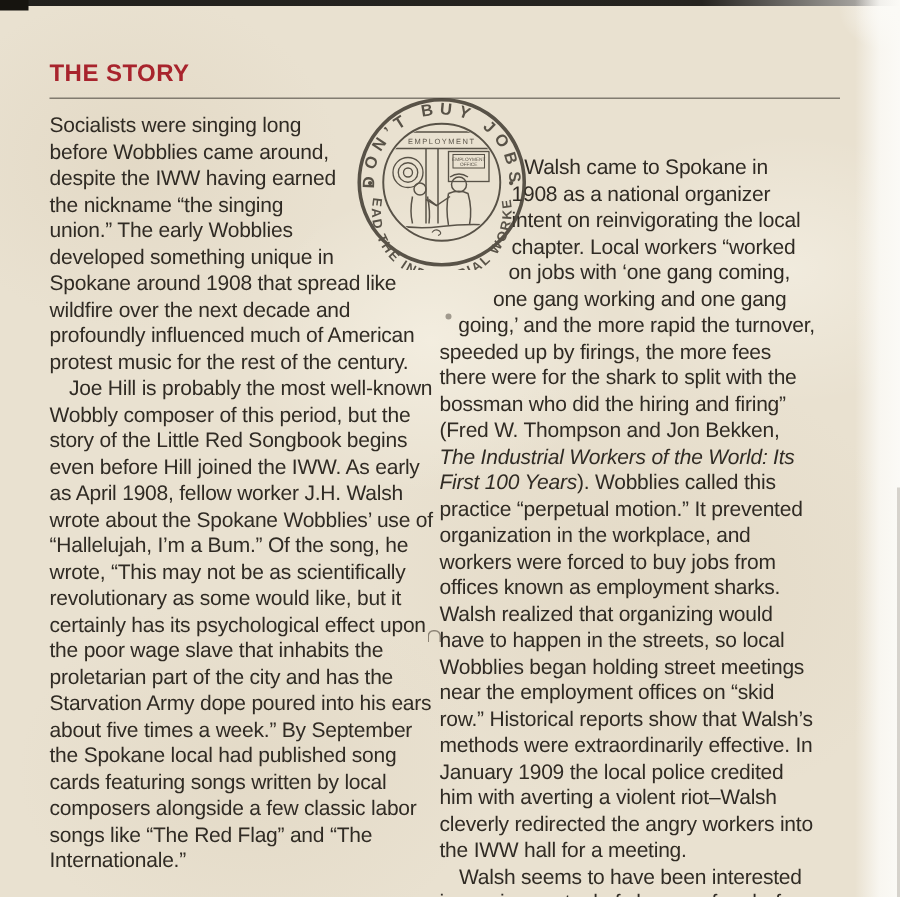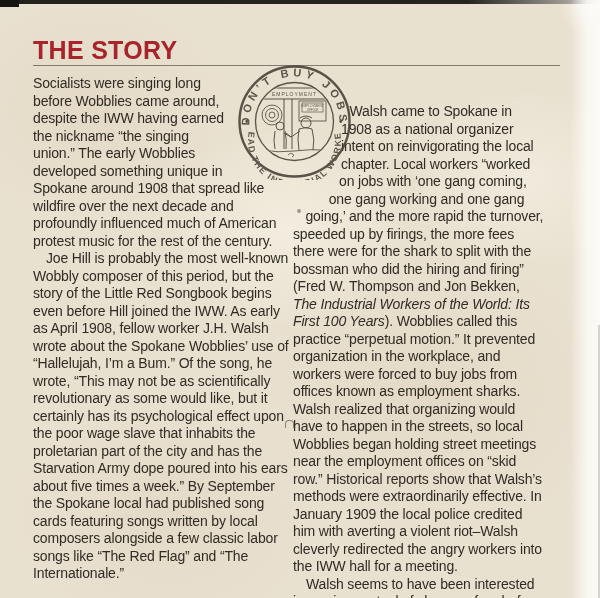--- a/index.html
+++ b/index.html
@@ -27,21 +27,21 @@
   .right-edge{
     position:absolute;right:0;top:0;bottom:0;width:30px;
     background:linear-gradient(to right, rgba(251,250,246,0) 0%, rgba(251,250,246,.85) 55%, #fbfaf6 100%);
   }
   .edge-line{
     position:absolute;right:0;top:325px;width:2px;height:273px;
     background:#b8b3aa;opacity:.55;
   }
   .content{position:absolute;left:33px;top:40px;width:527px;}
   .title{
-    margin:0;font-size:25px;line-height:20px;font-weight:700;
+    margin:0;font-size:16px;line-height:20px;font-weight:700;
     letter-spacing:.3px;color:#a8242d;
   }
   .rule{height:0;border-top:1.5px solid #5f5950;opacity:.75;margin-top:5px;}
   .cols{display:flex;gap:4px;margin-top:9px;color:#302b24;}
   .col{font-size:14px;line-height:17.5px;letter-spacing:-.15px;}
   .col-left{width:256px;}
   .col-right{width:251px;margin-top:28px;}
   .col p{margin:0;}
   .indent{text-indent:13px;}
   .spacer-l{

